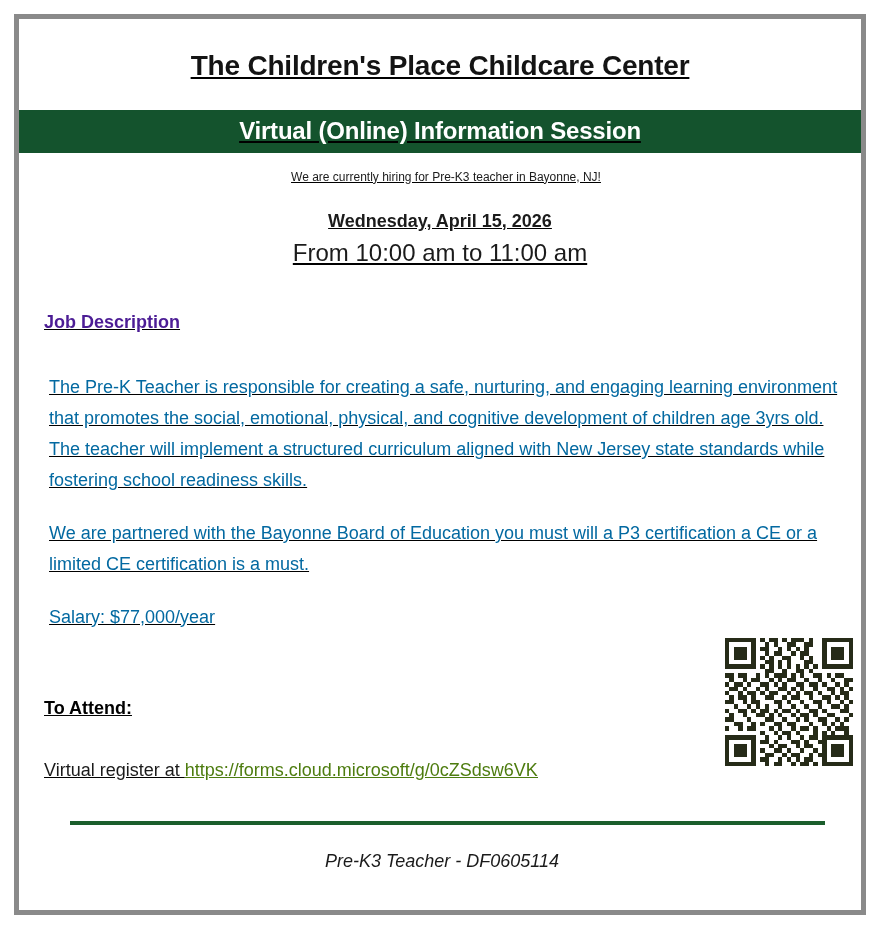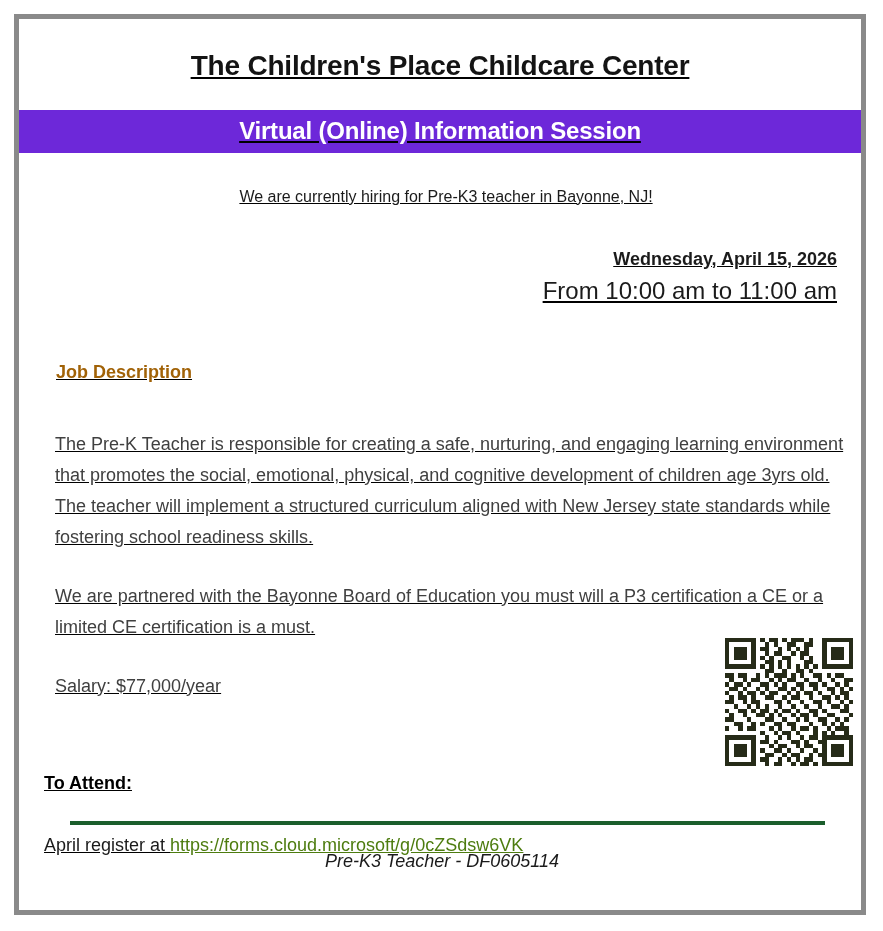--- a/index.html
+++ b/index.html
@@ -42,74 +42,74 @@
     font-weight: bold;
     color: #141414;
     letter-spacing: -0.2px;
     line-height: 1.2;
   }
 
   
   .banner {
     margin-top: 27px;
     width: 100%;
-    background: #6d28d9;
+    background: #14532d;
     height: 43px;
     display: flex;
     align-items: center;
     justify-content: center;
   }
   .banner-text {
     color: #ffffff;
     font-size: 24px;
     font-weight: bold;
     letter-spacing: -0.2px;
     line-height: 1;
   }
 
   
   .intro-line {
-    margin: 16px;
+    margin: 0;
     padding: 16px 24px 0 36px;
     text-align: center;
-    font-size: 16px;
+    font-size: 12px;
     color: #1b1b1b;
     line-height: 1.45;
   }
   .date-block {
     padding: 22px 24px 0 24px;
-    text-align: right;
+    text-align: center;
     color: #1b1b1b;
   }
   .date-line {
     font-size: 18px;
     font-weight: bold;
     line-height: 1.5;
   }
   .time-line {
     font-size: 24px;
     line-height: 1.5;
   }
 
   
   .content {
     padding: 0 24px 0 25px;
   }
   .section-heading {
-    margin: 12px;
+    margin: 0;
     padding-top: 39px;
     font-size: 18px;
     font-weight: bold;
-    color: #a16207;
+    color: #4c1d95;
     line-height: 1.4;
   }
   .body-para {
-    margin: 11px;
+    margin: 5px;
     font-size: 18px;
-    color: #404040;
+    color: #0369a1;
     line-height: 1.72;
   }
   .para-desc { padding-top: 32px; width: 808px; }
   .para-cert { padding-top: 17px; width: 812px; }
   .para-salary { padding-top: 17px; }
 
   
   .attend-heading {
     margin: 0;
     padding-top: 58px;
@@ -189,21 +189,21 @@
 
       <p class="body-para para-desc">The Pre-K Teacher is responsible for creating a safe, nurturing, and engaging learning environment that promotes the social, emotional, physical, and cognitive development of children age 3yrs old. The teacher will implement a structured curriculum aligned with New Jersey state standards while fostering school readiness skills.</p>
 
       <p class="body-para para-cert">We are partnered with the Bayonne Board of Education you must will a P3 certification a CE or a limited CE certification is a must.</p>
 
       <p class="body-para para-salary">Salary: $77,000/year</p>
 
       <h2 class="attend-heading">To Attend:</h2>
 
       <div class="register-row">
-        <span>April register at </span><span class="register-link">https://forms.cloud.microsoft/g/0cZSdsw6VK</span>
+        <span>Virtual register at </span><span class="register-link">https://forms.cloud.microsoft/g/0cZSdsw6VK</span>
       </div>
 
     </div>
 
     <div class="qr-wrap">
       <svg viewBox="0 0 29 29" shape-rendering="crispEdges" aria-hidden="true">
         <rect width="29" height="29" fill="#ffffff"></rect>
         <g fill="#262b18">
           <rect x="0" y="0" width="7" height="1"></rect>
           <rect x="8" y="0" width="1" height="1"></rect>

